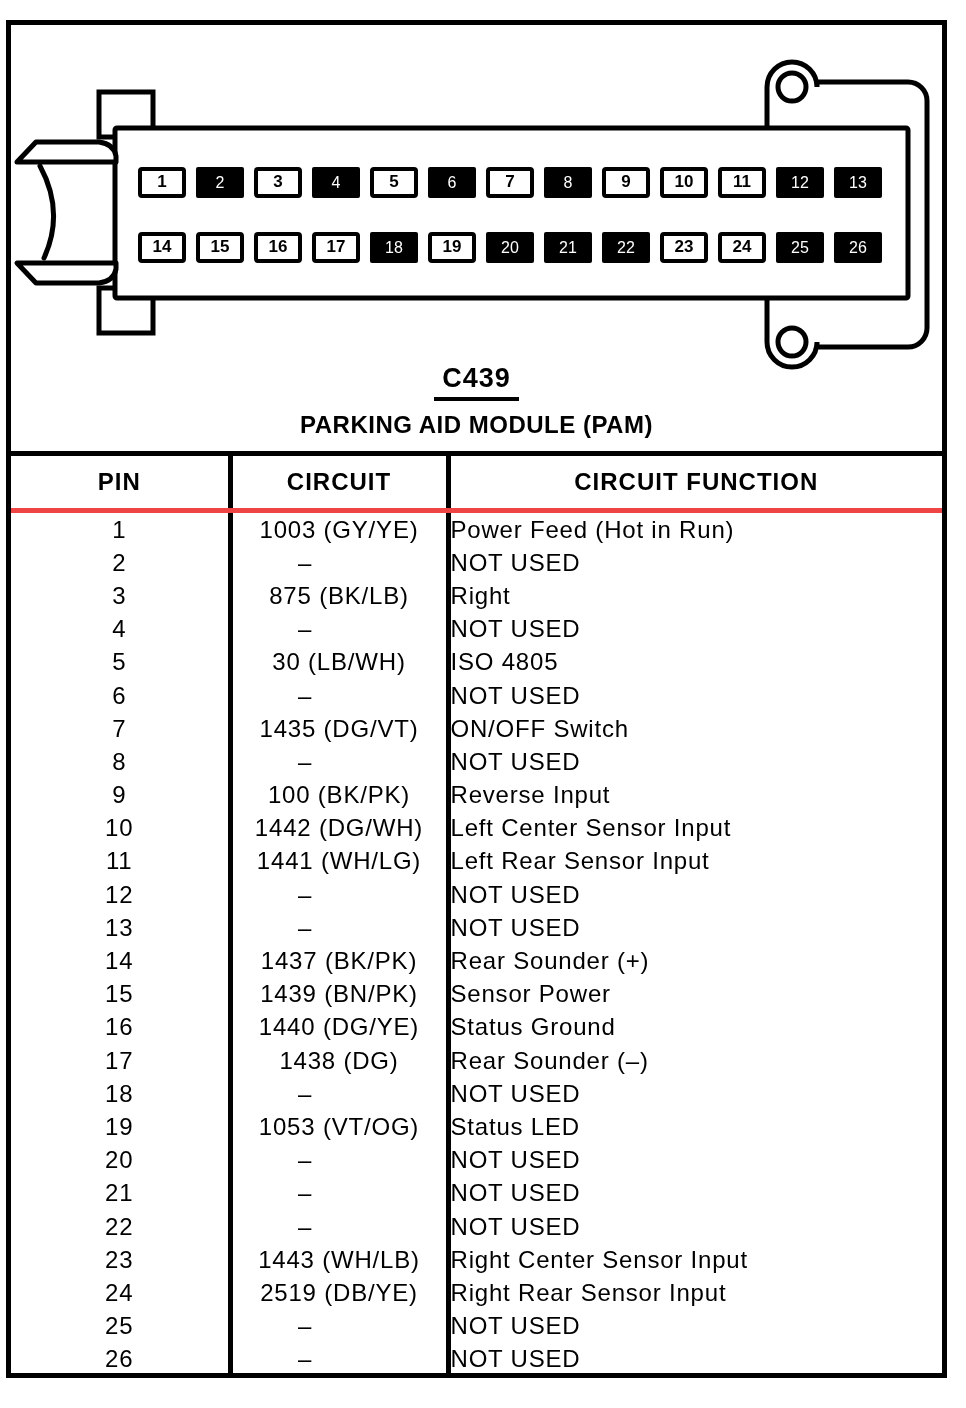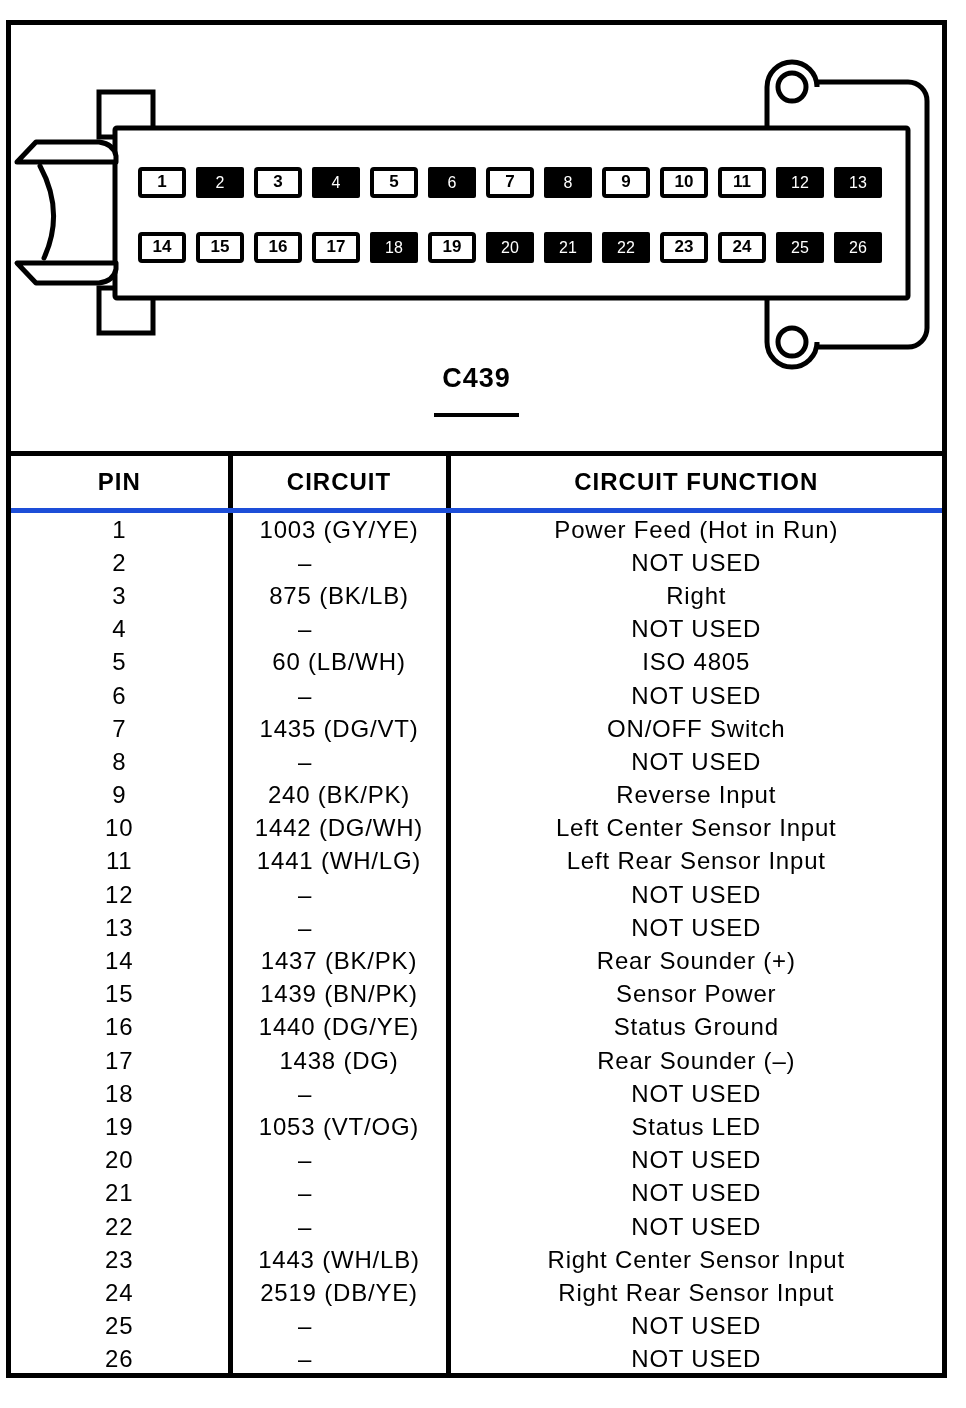--- a/index.html
+++ b/index.html
@@ -19,45 +19,45 @@
     background:#fff;border:4px solid #000;border-radius:4px;
     font-size:17px;font-weight:700;line-height:22px;text-align:center;
   }
   .pin.filled{
     background:#000;color:#fff;border:none;border-radius:2px;
     font-weight:400;font-size:16px;line-height:31px;
   }
   .cid-wrap{position:absolute;top:338px;left:0;width:100%;text-align:center;}
   .cid-text{
     display:inline-block;font-size:27px;font-weight:700;letter-spacing:1px;
-    border-bottom:4px solid #000;padding:0 8px 19px 8px;
+    border-bottom:4px solid #000;padding:0 8px 3px 8px;
   }
   .cname{
     position:absolute;top:386px;left:0;width:100%;text-align:center;
     font-size:24px;font-weight:700;letter-spacing:0.5px;
   }
   
   table.pinout{
     width:931px;height:922px;border-collapse:collapse;table-layout:fixed;
     border-top:5px solid #000;
   }
   table.pinout th{
-    height:52px;border-bottom:5px solid #1d4ed8;
+    height:52px;border-bottom:5px solid #ef4444;
     font-size:24px;font-weight:700;letter-spacing:1px;text-align:center;
     padding:0;vertical-align:middle;
   }
   table.pinout td{
     height:33.2px;padding:0;vertical-align:middle;
     font-size:24px;letter-spacing:0.8px;white-space:nowrap;
   }
   .bl{border-left:5px solid #000;}
   td.col-pin{text-align:center;}
   td.col-circuit{text-align:center;margin-top:16px;}
   td.col-circuit.dash{padding-right:68px;}
-  td.col-function{text-align:center;padding-left:17px;}
+  td.col-function{text-align:left;padding-left:17px;}
 </style>
 </head>
 <body>
 
 <div class="page">
   <div class="frame">
 
     <div class="figure">
       <svg width="931" height="426" viewBox="11 25 931 426" fill="none" stroke="#000" stroke-width="5">
 
@@ -102,20 +102,21 @@
           <div class="pin filled" style="left: 591px; top: 207px;">22</div>
           <div class="pin" style="left: 649px; top: 207px;">23</div>
           <div class="pin" style="left: 707px; top: 207px;">24</div>
           <div class="pin filled" style="left: 765px; top: 207px;">25</div>
           <div class="pin filled" style="left: 823px; top: 207px;">26</div>
         </div>
 
       <div class="cid-wrap">
         <span class="cid-text">C439</span>
       </div>
+      <div class="cname">PARKING AID MODULE (PAM)</div>
     </div>
 
     <table class="pinout">
       <colgroup>
         <col style="width:219px">
           <col style="width:218px">
           <col>
       </colgroup>
       <thead>
         <tr>
@@ -140,41 +141,41 @@
             <td class="col-circuit bl">875 (BK/LB)</td>
             <td class="col-function bl">Right</td>
           </tr>
           <tr>
             <td class="col-pin">4</td>
             <td class="col-circuit bl dash">–</td>
             <td class="col-function bl">NOT USED</td>
           </tr>
           <tr>
             <td class="col-pin">5</td>
-            <td class="col-circuit bl">60 (LB/WH)</td>
+            <td class="col-circuit bl">30 (LB/WH)</td>
             <td class="col-function bl">ISO 4805</td>
           </tr>
           <tr>
             <td class="col-pin">6</td>
             <td class="col-circuit bl dash">–</td>
             <td class="col-function bl">NOT USED</td>
           </tr>
           <tr>
             <td class="col-pin">7</td>
             <td class="col-circuit bl">1435 (DG/VT)</td>
             <td class="col-function bl">ON/OFF Switch</td>
           </tr>
           <tr>
             <td class="col-pin">8</td>
             <td class="col-circuit bl dash">–</td>
             <td class="col-function bl">NOT USED</td>
           </tr>
           <tr>
             <td class="col-pin">9</td>
-            <td class="col-circuit bl">240 (BK/PK)</td>
+            <td class="col-circuit bl">100 (BK/PK)</td>
             <td class="col-function bl">Reverse Input</td>
           </tr>
           <tr>
             <td class="col-pin">10</td>
             <td class="col-circuit bl">1442 (DG/WH)</td>
             <td class="col-function bl">Left Center Sensor Input</td>
           </tr>
           <tr>
             <td class="col-pin">11</td>
             <td class="col-circuit bl">1441 (WH/LG)</td>

